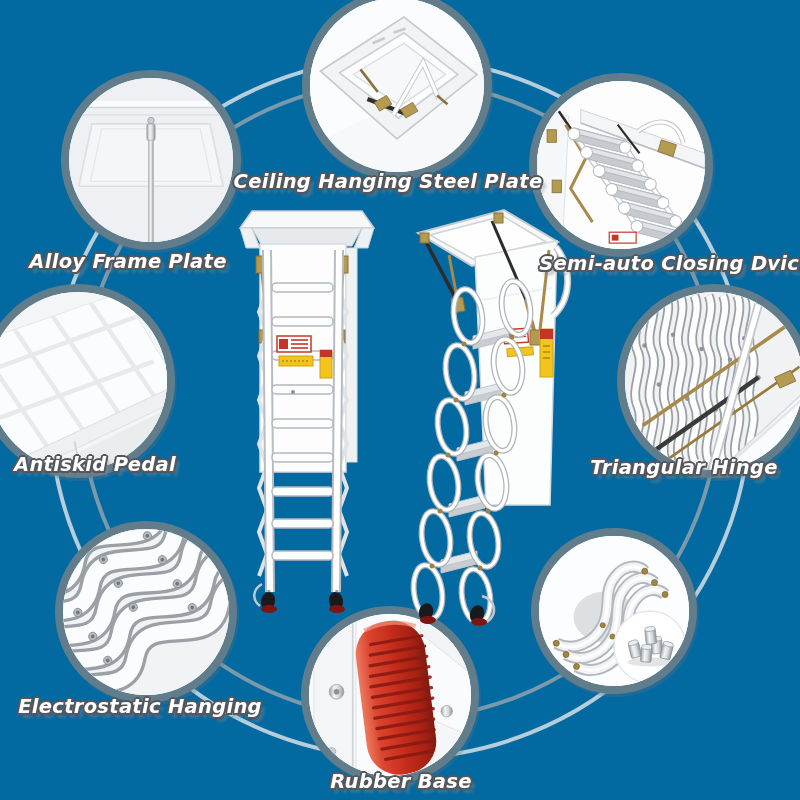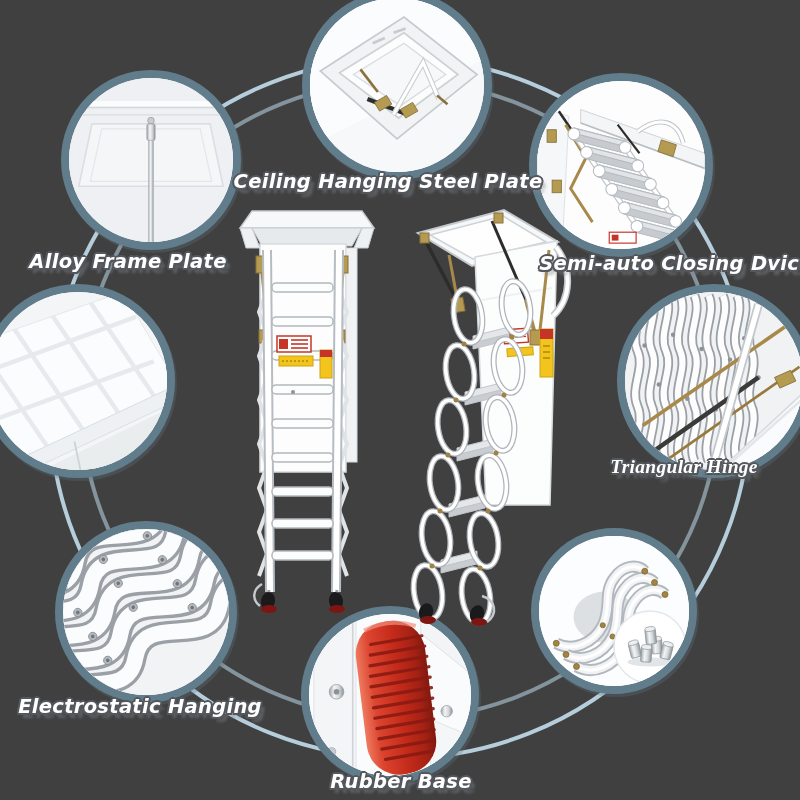--- a/index.html
+++ b/index.html
@@ -1,16 +1,16 @@
 <!DOCTYPE html>
 <html><head>
 <meta charset="utf-8">
 <style>
   html,body{margin:0;padding:0;background:#fff;}
-  .stage{position:relative;width:800px;height:800px;overflow:hidden;background:#404040;
+  .stage{position:relative;width:800px;height:800px;overflow:hidden;background:#0369a1;
          font-family:"DejaVu Sans",sans-serif;}
   .layer{position:absolute;left:0;top:0;width:800px;height:800px;}
   .arcs{z-index:1;}
   .ladders{z-index:4;pointer-events:none;}
   .callout{position:absolute;border-radius:50%;border:8px solid #617d8c;background:#fff;
            overflow:hidden;box-sizing:border-box;z-index:2;margin:0;
            box-shadow:2px 3px 0 rgba(96,118,131,.28);}
   .callout svg{display:block;width:100%;height:100%;}
   .c1{left:302px;top:-10px;width:190px;height:190px;}
   .c2{left:61px;top:70px;width:180px;height:180px;}
@@ -22,21 +22,21 @@
   .c8{left:531px;top:528px;width:166px;height:166px;}
   .flabel{position:absolute;transform:translateX(-50%);z-index:6;white-space:nowrap;
     font-style:italic;font-weight:700;font-size:19.5px;letter-spacing:.3px;color:#fff;
     text-shadow:2px 0 0 #54575c,-2px 0 0 #54575c,0 2px 0 #54575c,0 -2px 0 #54575c,
       1.5px 1.5px 0 #54575c,-1.5px 1.5px 0 #54575c,1.5px -1.5px 0 #54575c,-1.5px -1.5px 0 #54575c,
       4px 5px 3px rgba(130,136,142,.5);}
   .l1{left:388px;top:170px;}
   .l2{left:128px;top:250px;text-align:center;}
   .l3{left:676px;top:252px;}
   .l4{left:95px;top:453px;}
-  .l5{left:684px;top:456px;font-family:Liberation Serif, serif;}
+  .l5{left:684px;top:456px;}
   .l6{left:140px;top:695px;}
   .l7{left:383px;top:770px;padding-left:36px;}
   .l8{left:615px;top:694px;}
 </style>
 </head>
 <body>
 
 <div class="stage">
 
   <svg class="layer arcs" viewBox="0 0 800 800">
@@ -495,17 +495,18 @@
       <ellipse cx="428" cy="620" rx="8" ry="4" fill="#7d1612"></ellipse>
       <path d="M482,596 C496,600 498,614 487,622" stroke="#c3c8cc" stroke-width="2.5" fill="none"></path>
       <ellipse cx="477" cy="614" rx="7" ry="9" fill="#1a1a1d" transform="rotate(18 477 614)"></ellipse>
       <ellipse cx="479" cy="622" rx="8" ry="4" fill="#7d1612"></ellipse>
     </g>
   </svg>
 
   <div class="flabel l1">Ceiling Hanging Steel Plate</div>
   <div class="flabel l2">Alloy Frame Plate</div>
   <div class="flabel l3">Semi-auto Closing Dvice</div>
+  <div class="flabel l4">Antiskid Pedal</div>
   <div class="flabel l5">Triangular Hinge</div>
   <div class="flabel l6">Electrostatic Hanging</div>
   <div class="flabel l7">Rubber Base</div>
 
 </div>
 
 </body></html>

